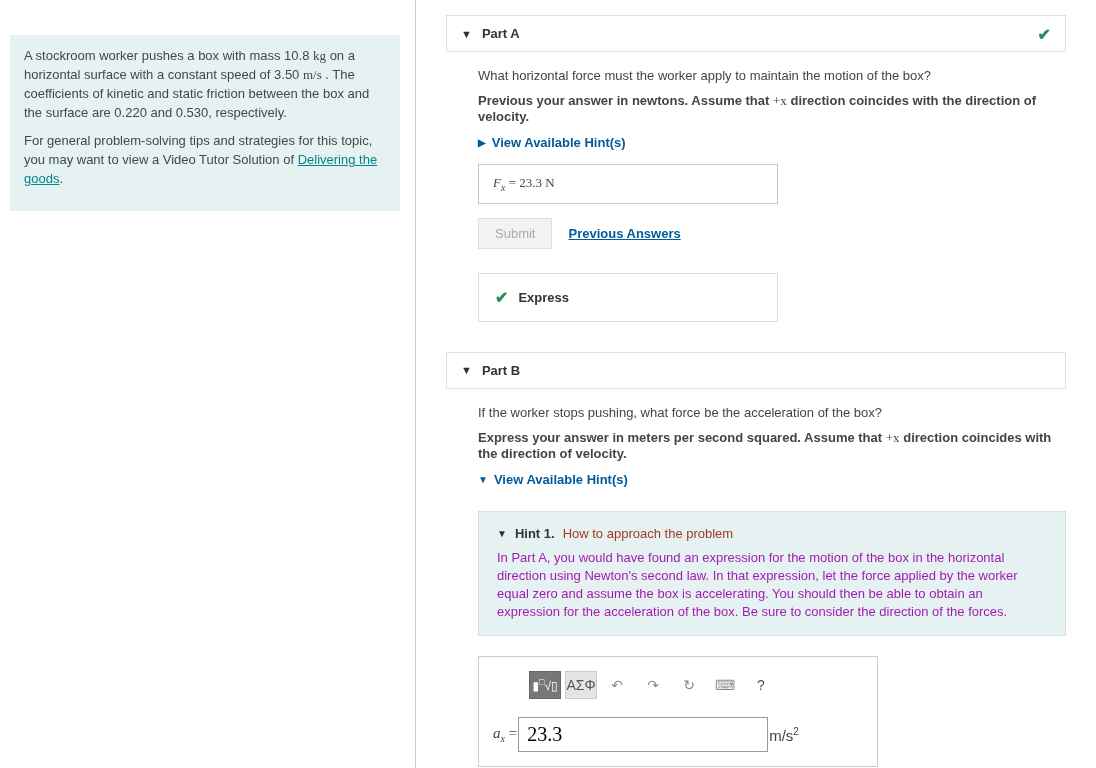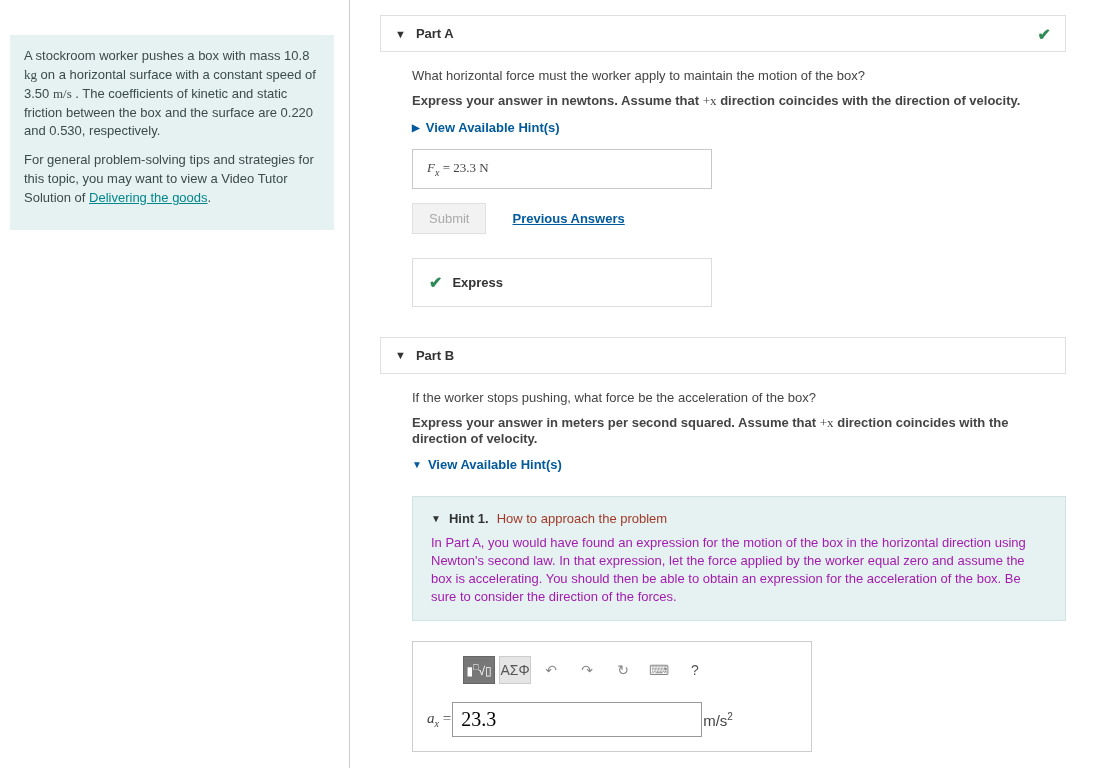--- a/index.html
+++ b/index.html
@@ -7,21 +7,21 @@
     font-family: Arial, Helvetica, sans-serif;
     font-size: 13px;
     color: #333;
     background: #fff;
     width: 1096px;
     height: 768px;
     overflow: hidden;
     display: flex;
   }
   .left-col {
-    width: 350px;
+    width: 416px;
     padding: 35px 15px 31px 10px;
     border-right: 1px solid #ccc;
     flex-shrink: 0;
   }
   .problem-box {
     background: #e6f2f2;
     padding: 12px 14px;
     color: #3b4a4a;
     font-size: 13px;
     line-height: 1.45;
@@ -76,21 +76,21 @@
     border: 1px solid #c8c8c8;
     padding: 10px 14px;
     font-family: "Times New Roman", serif;
     font-style: italic;
     width: 300px;
     margin-bottom: 14px;
     background: #fff;
   }
   .answer-box .sub { font-size: 10px; vertical-align: sub; font-style: italic; }
   .answer-box .upright { font-style: normal; }
-  .btn-row { display: flex; align-items: center; gap: 26px; margin-bottom: 24px; }
+  .btn-row { display: flex; align-items: center; gap: 16px; margin-bottom: 24px; }
   .btn-submit {
     background: #f2f2f2;
     border: 1px solid #e0e0e0;
     color: #aaa;
     padding: 7px 16px;
     font-size: 13px;
     cursor: default;
   }
   .btn-prev {
     color: #005a9c;
@@ -180,21 +180,21 @@
 
   <div class="part-bar">
     <span class="caret">▼</span>
     <span class="title">Part A</span>
     <span class="check-mark">✔</span>
   </div>
 
   <div class="part-body">
     <div class="question">What horizontal force must the worker apply to maintain the motion of the box?</div>
     <div class="instruction">
-      <span>Express your answer in newtons. Assume that </span><span class="mathx">+x</span><span> direction coincides with the direction of velocity.</span>
+      <span>Previous your answer in newtons. Assume that </span><span class="mathx">+x</span><span> direction coincides with the direction of velocity.</span>
     </div>
     <div class="hint-link">
       <span class="tri">▶</span>
       <span>View Available Hint(s)</span>
     </div>
     <div class="answer-box">
       <span>F</span><span class="sub">x</span><span class="upright"> = </span><span class="upright">23.3</span><span class="upright">  </span><span class="upright">N</span>
     </div>
     <div class="btn-row">
       <button class="btn-submit" disabled="">Submit</button>

